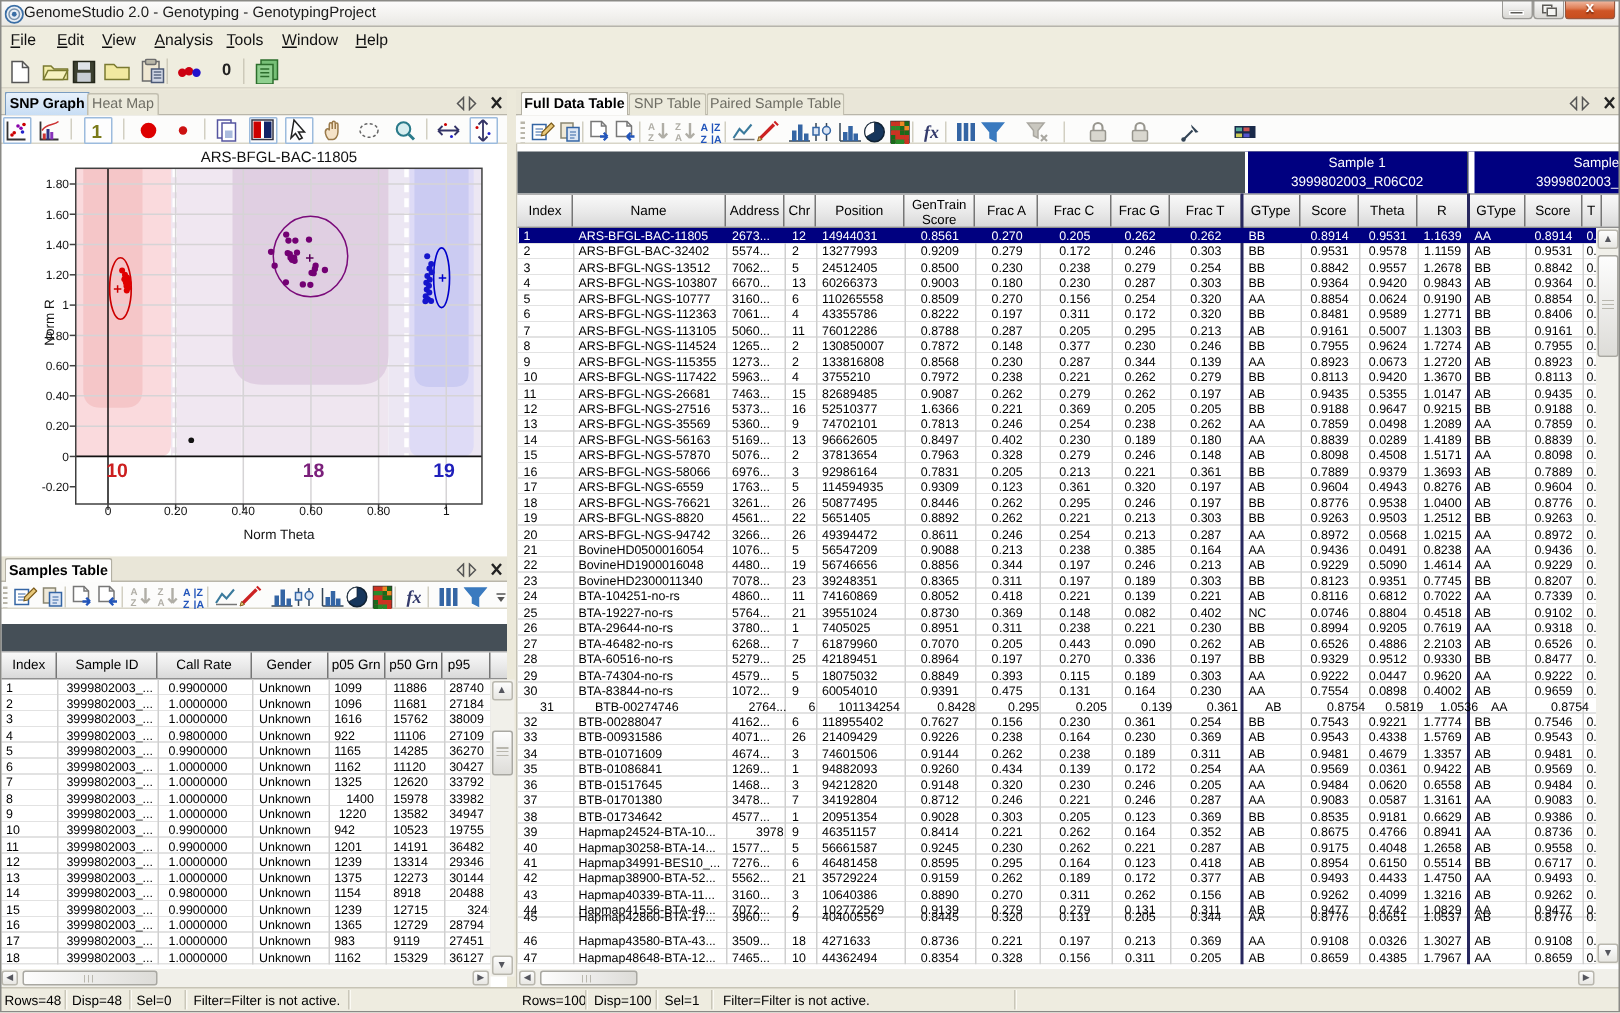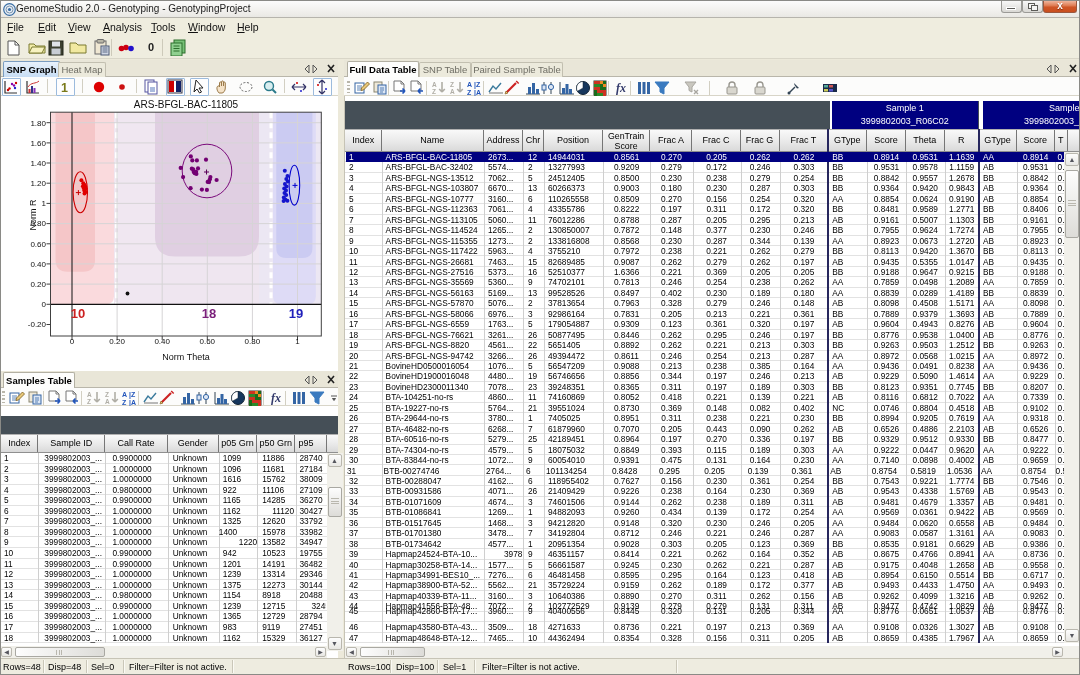--- a/index.html
+++ b/index.html
@@ -461,47 +461,47 @@
     <c style="width:38.39999999999998px;padding-left:4px">1165</c>
     <c style="width:38.30000000000001px;padding-left:5px">14285</c>
     <c style="width:31.0px;padding-left:4px">36270</c>
   </div>
 <div class="a srow" style="left:1px;top:505.80px;width:325.5px">
     <c style="width:37.3px;padding-left:3px">6</c>
     <c style="width:67.10000000000001px;padding-left:6px">3999802003_...</c>
     <c style="width:62.29999999999998px;padding-left:7px">1.0000000</c>
     <c style="width:51.10000000000002px;padding-left:5px">Unknown</c>
     <c style="width:38.39999999999998px;padding-left:4px">1162</c>
-    <c style="width:38.30000000000001px;padding-left:15px">11120</c>
+    <c style="width:38.30000000000001px;padding-left:5px">11120</c>
     <c style="width:31.0px;padding-left:4px">30427</c>
   </div>
 <div class="a srow" style="left:1px;top:516.36px;width:325.5px">
     <c style="width:37.3px;padding-left:3px">7</c>
     <c style="width:67.10000000000001px;padding-left:6px">3999802003_...</c>
     <c style="width:62.29999999999998px;padding-left:7px">1.0000000</c>
     <c style="width:51.10000000000002px;padding-left:5px">Unknown</c>
     <c style="width:38.39999999999998px;padding-left:4px">1325</c>
     <c style="width:38.30000000000001px;padding-left:5px">12620</c>
     <c style="width:31.0px;padding-left:4px">33792</c>
   </div>
 <div class="a srow" style="left:1px;top:526.92px;width:325.5px">
     <c style="width:37.3px;padding-left:3px">8</c>
     <c style="width:67.10000000000001px;padding-left:6px">3999802003_...</c>
     <c style="width:62.29999999999998px;padding-left:7px">1.0000000</c>
     <c style="width:51.10000000000002px;padding-left:5px">Unknown</c>
-    <c style="width:38.39999999999998px;padding-left:0">1400</c>
+    <c style="width:38.39999999999998px;padding-left:12px">1400</c>
     <c style="width:38.30000000000001px;padding-left:5px">15978</c>
     <c style="width:31.0px;padding-left:4px">33982</c>
   </div>
 <div class="a srow" style="left:1px;top:537.48px;width:325.5px">
     <c style="width:37.3px;padding-left:3px">9</c>
     <c style="width:67.10000000000001px;padding-left:6px">3999802003_...</c>
     <c style="width:62.29999999999998px;padding-left:7px">1.0000000</c>
     <c style="width:51.10000000000002px;padding-left:5px">Unknown</c>
-    <c style="width:38.39999999999998px;padding-left:20px">1220</c>
+    <c style="width:38.39999999999998px;padding-left:7px">1220</c>
     <c style="width:38.30000000000001px;padding-left:5px">13582</c>
     <c style="width:31.0px;padding-left:4px">34947</c>
   </div>
 <div class="a srow" style="left:1px;top:548.04px;width:325.5px">
     <c style="width:37.3px;padding-left:3px">10</c>
     <c style="width:67.10000000000001px;padding-left:6px">3999802003_...</c>
     <c style="width:62.29999999999998px;padding-left:7px">0.9900000</c>
     <c style="width:51.10000000000002px;padding-left:5px">Unknown</c>
     <c style="width:38.39999999999998px;padding-left:4px">942</c>
     <c style="width:38.30000000000001px;padding-left:5px">10523</c>
@@ -1027,21 +1027,21 @@
     <c class="ce" style="width:34.39999999999998px">1.2089</c>
     <c style="width:37.799999999999955px;padding-left:4px">AA</c>
     <c class="ce" style="width:37.90000000000009px">0.7859</c>
     <c style="width:13.299999999999955px;padding-left:3px">0.0498</c>
   </div>
 <div class="a row" style="left:346px;top:287.85px;width:722px">
     <c style="width:35.60000000000002px;padding-left:3px">14</c>
     <c style="width:102.39999999999998px;padding-left:4px">ARS-BFGL-NGS-56163</c>
     <c style="width:39px;padding-left:4px">5169...</c>
     <c style="width:21px;padding-left:5px">13</c>
-    <c style="width:58.799999999999955px;padding-left:4px">99528526</c>
+    <c style="width:58.799999999999955px;padding-left:4px">96662605</c>
     <c class="ce" style="width:47.60000000000002px">0.8497</c>
     <c class="ce" style="width:42.10000000000002px">0.402</c>
     <c class="ce" style="width:48.10000000000002px">0.230</c>
     <c class="ce" style="width:39.0px">0.189</c>
     <c class="ce" style="width:48.69999999999993px">0.180</c>
     <c style="width:38.700000000000045px;padding-left:4px">AA</c>
     <c class="ce" style="width:39px">0.8839</c>
     <c class="ce" style="width:38.60000000000002px">0.0289</c>
     <c class="ce" style="width:34.39999999999998px">1.4189</c>
     <c style="width:37.799999999999955px;padding-left:4px">BB</c>
@@ -1084,21 +1084,21 @@
     <c class="ce" style="width:34.39999999999998px">1.3693</c>
     <c style="width:37.799999999999955px;padding-left:4px">AB</c>
     <c class="ce" style="width:37.90000000000009px">0.7889</c>
     <c style="width:13.299999999999955px;padding-left:3px">0.9379</c>
   </div>
 <div class="a row" style="left:346px;top:319.20px;width:722px">
     <c style="width:35.60000000000002px;padding-left:3px">17</c>
     <c style="width:102.39999999999998px;padding-left:4px">ARS-BFGL-NGS-6559</c>
     <c style="width:39px;padding-left:4px">1763...</c>
     <c style="width:21px;padding-left:5px">5</c>
-    <c style="width:58.799999999999955px;padding-left:4px">179054887</c>
+    <c style="width:58.799999999999955px;padding-left:4px">114594935</c>
     <c class="ce" style="width:47.60000000000002px">0.9309</c>
     <c class="ce" style="width:42.10000000000002px">0.123</c>
     <c class="ce" style="width:48.10000000000002px">0.361</c>
     <c class="ce" style="width:39.0px">0.320</c>
     <c class="ce" style="width:48.69999999999993px">0.197</c>
     <c style="width:38.700000000000045px;padding-left:4px">AB</c>
     <c class="ce" style="width:39px">0.9604</c>
     <c class="ce" style="width:38.60000000000002px">0.4943</c>
     <c class="ce" style="width:34.39999999999998px">0.8276</c>
     <c style="width:37.799999999999955px;padding-left:4px">AB</c>
@@ -1338,28 +1338,28 @@
     <c style="width:102.39999999999998px;padding-left:4px">BTA-83844-no-rs</c>
     <c style="width:39px;padding-left:4px">1072...</c>
     <c style="width:21px;padding-left:5px">9</c>
     <c style="width:58.799999999999955px;padding-left:4px">60054010</c>
     <c class="ce" style="width:47.60000000000002px">0.9391</c>
     <c class="ce" style="width:42.10000000000002px">0.475</c>
     <c class="ce" style="width:48.10000000000002px">0.131</c>
     <c class="ce" style="width:39.0px">0.164</c>
     <c class="ce" style="width:48.69999999999993px">0.230</c>
     <c style="width:38.700000000000045px;padding-left:4px">AA</c>
-    <c class="ce" style="width:39px">0.7140</c>
+    <c class="ce" style="width:39px">0.7554</c>
     <c class="ce" style="width:38.60000000000002px">0.0898</c>
     <c class="ce" style="width:34.39999999999998px">0.4002</c>
     <c style="width:37.799999999999955px;padding-left:4px">AB</c>
     <c class="ce" style="width:37.90000000000009px">0.9659</c>
     <c style="width:13.299999999999955px;padding-left:3px">0.0898</c>
   </div>
-<div class="a row" style="left:344px;top:465.50px;width:722px">
+<div class="a row" style="left:357px;top:465.50px;width:722px">
     <c style="width:35.60000000000002px;padding-left:3px">31</c>
     <c style="width:102.39999999999998px;padding-left:4px">BTB-00274746</c>
     <c style="width:39px;padding-left:4px">2764...</c>
     <c style="width:21px;padding-left:5px">6</c>
     <c style="width:58.799999999999955px;padding-left:4px">101134254</c>
     <c class="ce" style="width:47.60000000000002px">0.8428</c>
     <c class="ce" style="width:42.10000000000002px">0.295</c>
     <c class="ce" style="width:48.10000000000002px">0.205</c>
     <c class="ce" style="width:39.0px">0.139</c>
     <c class="ce" style="width:48.69999999999993px">0.361</c>

